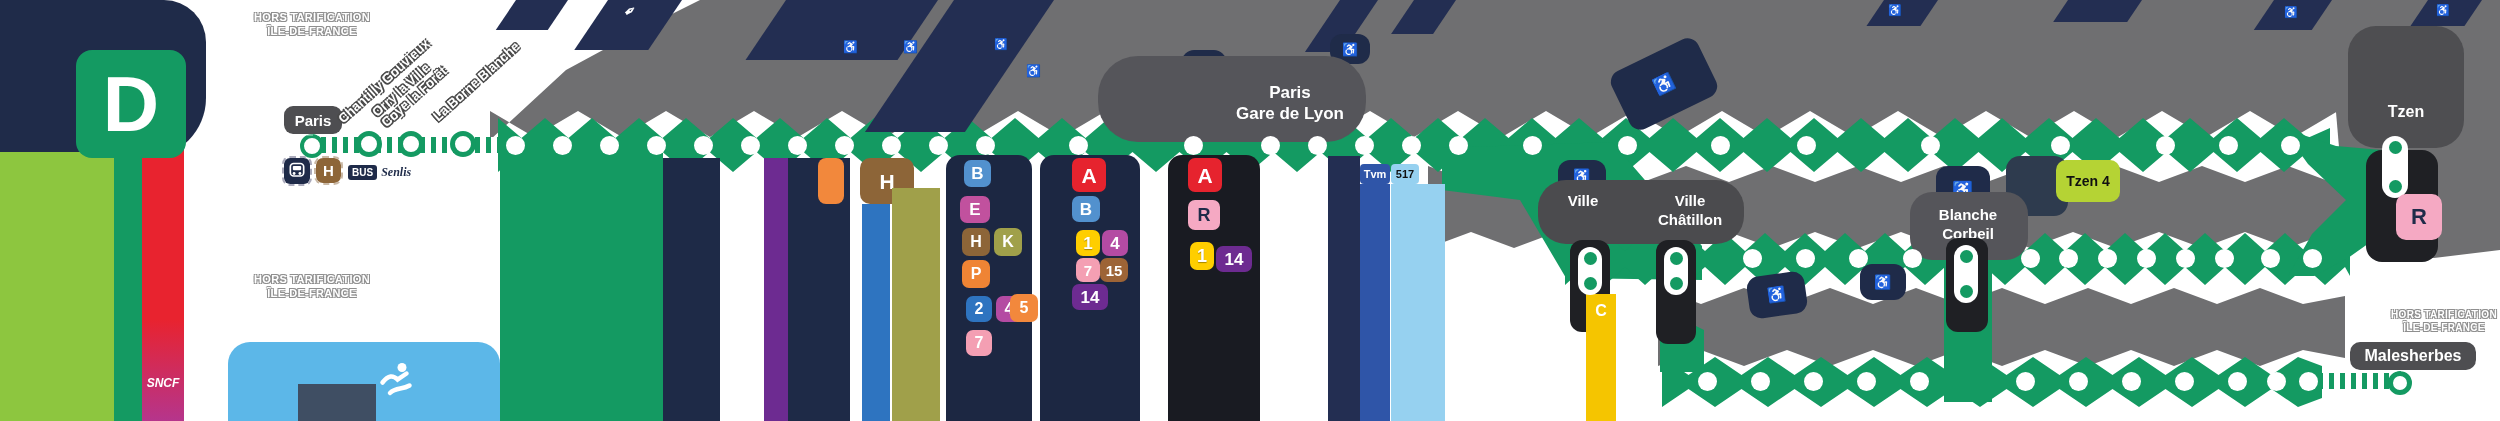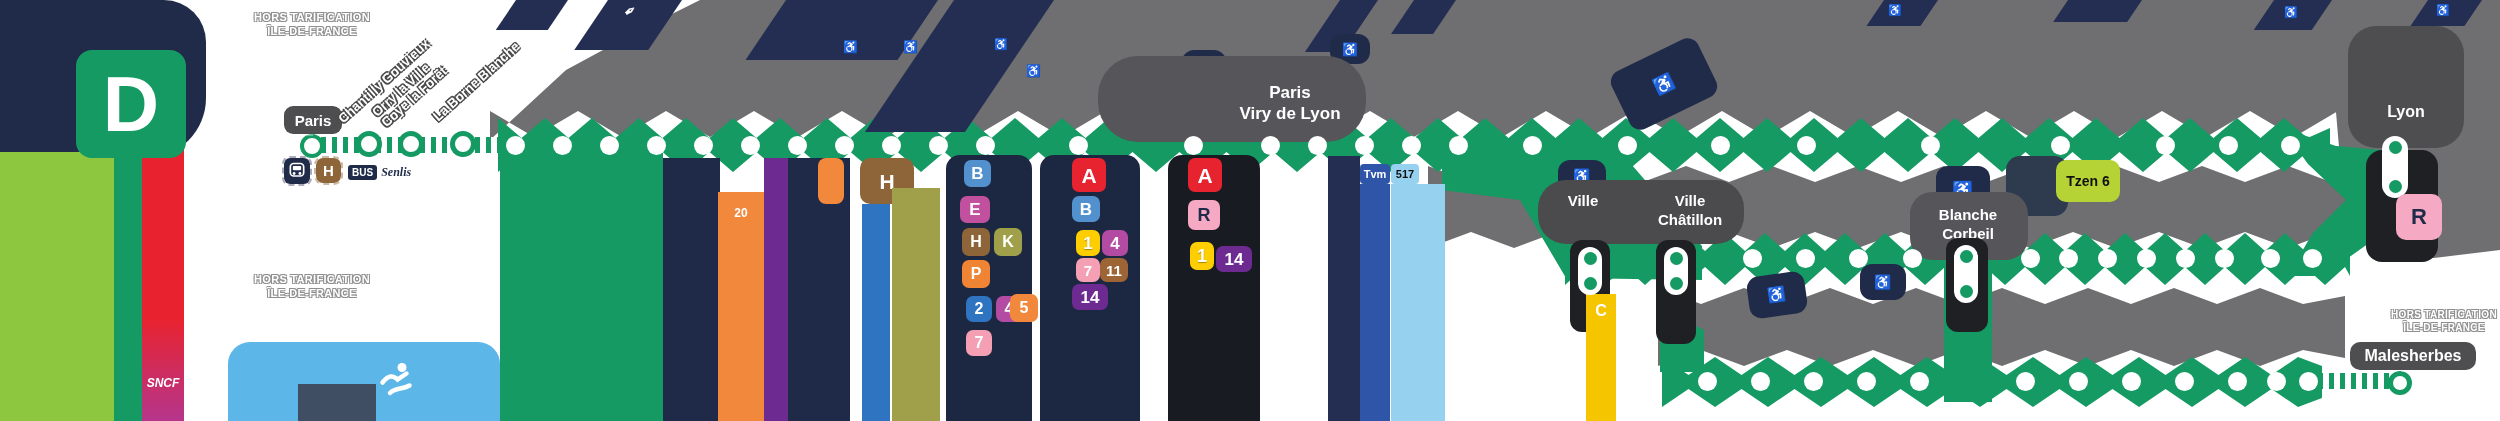--- a/index.html
+++ b/index.html
@@ -92,43 +92,40 @@
   <div class="acc" style="left:1330px;top:34px;width:40px;height:30px;font-size:13px;">♿</div>
   <div class="acc" style="left:1558px;top:160px;width:48px;height:32px;font-size:14px;">♿</div>
   <div class="acc" style="left:1748px;top:274px;width:58px;height:42px;font-size:15px;transform:rotate(-8deg);">♿</div>
   <div class="acc" style="left:1860px;top:264px;width:46px;height:36px;font-size:14px;">♿</div>
   <div class="acc" style="left:1936px;top:166px;width:54px;height:48px;font-size:17px;">♿</div>
   <div class="abs" style="left:2006px;top:156px;width:62px;height:60px;background:#2e3b4e;border-radius:14px;"></div>
 
   <div class="darkblob" style="left:1098px;top:56px;width:268px;height:86px;background:#55555a;border-radius:40px;"></div>
   <div class="glabel" style="left:1190px;top:82px;width:200px;font-size:17px;">
     <div>Paris</div>
-    <div>Viry de Lyon</div>
+    <div>Gare de Lyon</div>
   </div>
 
   <div class="darkblob" style="left:1538px;top:180px;width:206px;height:64px;background:#4b4b4e;"></div>
   <div class="glabel" style="left:1545px;top:192px;width:76px;font-size:15px;">Ville</div>
   <div class="glabel" style="left:1640px;top:192px;width:100px;font-size:15px;">
     <div>Ville</div>
     <div>Châtillon</div>
   </div>
 
   <div class="darkblob" style="left:1910px;top:192px;width:118px;height:68px;background:#55555a;border-radius:22px;"></div>
   <div class="glabel" style="left:1912px;top:206px;width:112px;font-size:15px;">
     <div>Blanche</div>
     <div>Corbeil</div>
   </div>
 
   <div class="darkblob" style="left:2348px;top:26px;width:116px;height:122px;background:#4e4e51;"></div>
-  <div class="glabel" style="left:2356px;top:102px;width:100px;font-size:16px;">Lyon</div>
+  <div class="glabel" style="left:2356px;top:102px;width:100px;font-size:16px;">Tzen</div>
 
   <div class="band" style="left:663px;top:158px;width:57px;height:263px;background:#1e2a47;"></div>
-  <div class="band" style="left:718px;top:192px;width:46px;height:229px;background:#f2883c;">
-    <div style="text-align:center;color:#fff;font-weight:bold;font-size:12px;margin-top:14px;">20</div>
-  </div>
   <div class="band" style="left:764px;top:158px;width:24px;height:263px;background:#6d2b91;"></div>
   <div class="band" style="left:788px;top:158px;width:62px;height:263px;background:#1e2a47;"></div>
   <div class="band" style="left:818px;top:158px;width:26px;height:46px;background:#f2883c;border-radius:8px;"></div>
   <div class="badge" style="left:860px;top:158px;width:54px;height:46px;background:#8d6538;font-size:21px;border-radius:10px;">H</div>
   <div class="band" style="left:862px;top:204px;width:28px;height:217px;background:#2e74c0;"></div>
   <div class="band" style="left:892px;top:188px;width:48px;height:233px;background:#a0a04a;"></div>
 
   <div class="abs" style="left:946px;top:155px;width:86px;height:266px;background:#1c2742;border-radius:14px 14px 0 0;"></div>
   <div class="abs" style="left:1040px;top:155px;width:100px;height:266px;background:#1c2742;border-radius:14px 14px 0 0;"></div>
   <div class="abs" style="left:1168px;top:155px;width:92px;height:266px;background:#191b22;border-radius:14px 14px 0 0;"></div>
@@ -141,21 +138,21 @@
   <div class="badge" style="left:966px;top:296px;width:26px;height:26px;background:#2e74c0;font-size:16px;">2</div>
   <div class="badge" style="left:996px;top:296px;width:26px;height:26px;background:#b44ba3;font-size:16px;">4</div>
   <div class="badge" style="left:966px;top:330px;width:26px;height:26px;background:#f49fb3;font-size:16px;">7</div>
   <div class="badge" style="left:1010px;top:294px;width:28px;height:28px;background:#f2883c;font-size:16px;">5</div>
 
   <div class="badge" style="left:1072px;top:158px;width:34px;height:34px;background:#e6232e;font-size:21px;">A</div>
   <div class="badge" style="left:1072px;top:196px;width:28px;height:26px;background:#5291ce;font-size:17px;">B</div>
   <div class="badge tshadow" style="left:1076px;top:230px;width:24px;height:26px;background:#ffce00;font-size:17px;">1</div>
   <div class="badge" style="left:1102px;top:230px;width:26px;height:26px;background:#b44ba3;font-size:17px;">4</div>
   <div class="badge" style="left:1076px;top:258px;width:24px;height:24px;background:#f49fb3;font-size:15px;">7</div>
-  <div class="badge" style="left:1100px;top:258px;width:28px;height:24px;background:#9d6436;font-size:15px;">11</div>
+  <div class="badge" style="left:1100px;top:258px;width:28px;height:24px;background:#9d6436;font-size:15px;">15</div>
   <div class="badge" style="left:1072px;top:284px;width:36px;height:26px;background:#6d2b91;font-size:17px;">14</div>
 
   <div class="badge" style="left:1188px;top:158px;width:34px;height:34px;background:#e6232e;font-size:21px;">A</div>
   <div class="badge" style="left:1188px;top:200px;width:32px;height:30px;background:#f5a9c3;color:#1f2b49;font-size:18px;">R</div>
   <div class="badge tshadow" style="left:1190px;top:242px;width:24px;height:28px;background:#ffce00;font-size:18px;">1</div>
   <div class="badge" style="left:1216px;top:246px;width:36px;height:26px;background:#6d2b91;font-size:17px;">14</div>
 
   <div class="band" style="left:1328px;top:156px;width:32px;height:265px;background:#232e52;"></div>
   <div class="band" style="left:1360px;top:184px;width:30px;height:237px;background:#2f55a8;"></div>
   <div class="band" style="left:1391px;top:184px;width:54px;height:237px;background:#96d1f0;"></div>
@@ -209,21 +206,21 @@
     </div>
   <div class="capsule" style="left:1954px;top:245px;height:58px;">
       <div class="cdot"></div>
       <div class="cdot"></div>
     </div>
   <div class="capsule" style="left:2382px;top:136px;width:26px;height:62px;">
       <div class="cdot"></div>
       <div class="cdot"></div>
     </div>
 
-  <div class="badge" style="left:2056px;top:160px;width:64px;height:42px;background:#b5d334;color:#111;font-size:14px;border-radius:10px;">Tzen 6</div>
+  <div class="badge" style="left:2056px;top:160px;width:64px;height:42px;background:#b5d334;color:#111;font-size:14px;border-radius:10px;">Tzen 4</div>
   <div class="badge" style="left:2396px;top:194px;width:46px;height:46px;background:#f5a9c3;color:#1f2b49;font-size:22px;border-radius:10px;">R</div>
 
   <div class="hatch" style="left:2318px;top:373px;width:76px;"></div>
   <div class="ring" style="left:2388px;top:371px;width:14px;height:14px;border:5px solid #149a62;"></div>
   <div class="namebox" style="left:2350px;top:342px;width:126px;height:28px;font-size:16px;border-radius:10px;">Malesherbes</div>
 
   <div class="hors" style="left:252px;top:10px;width:120px;">
     <div>HORS TARIFICATION</div>
     <div>ÎLE-DE-FRANCE</div>
   </div>

